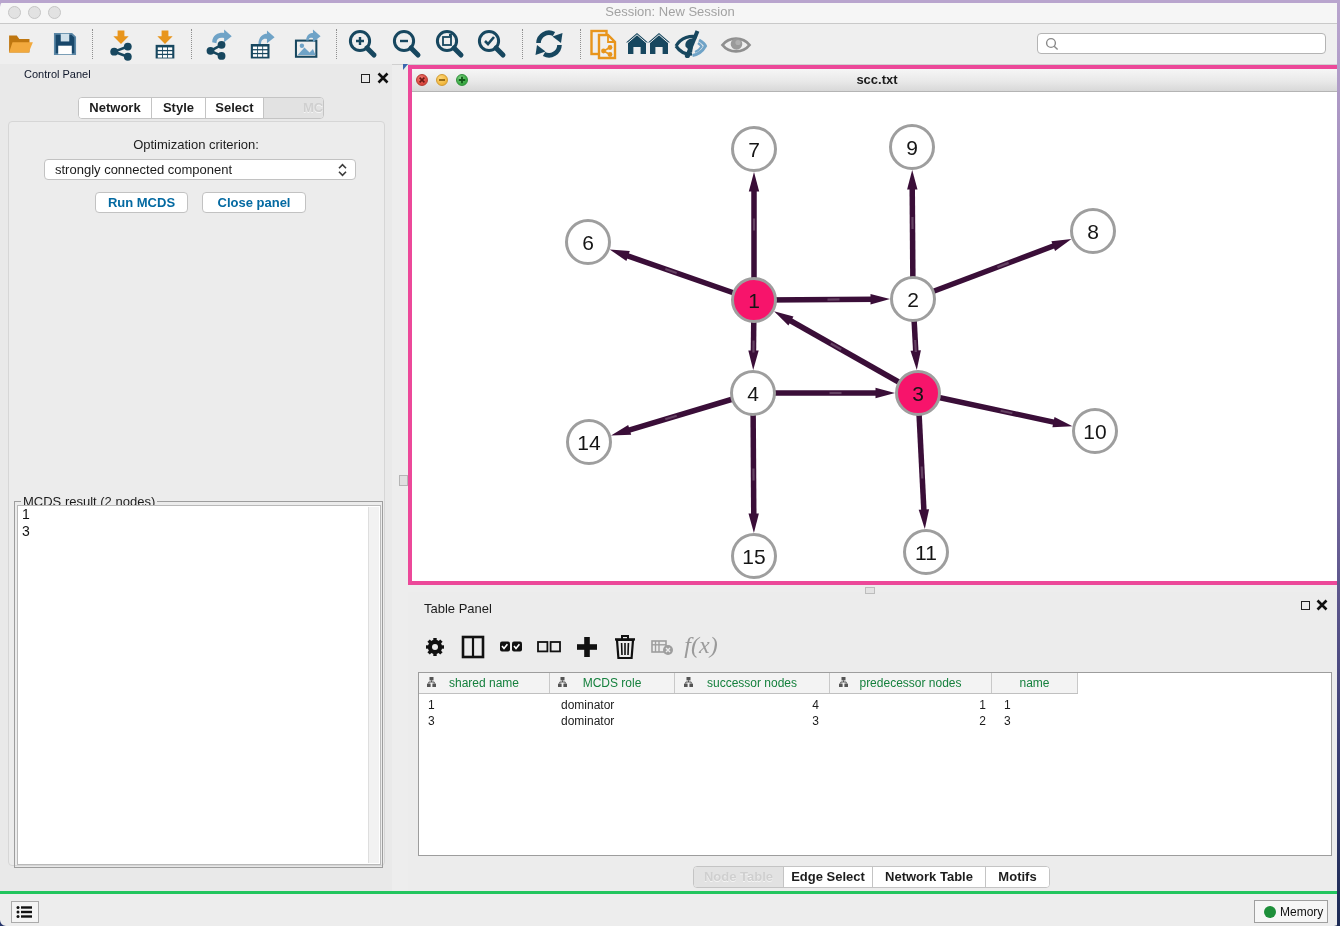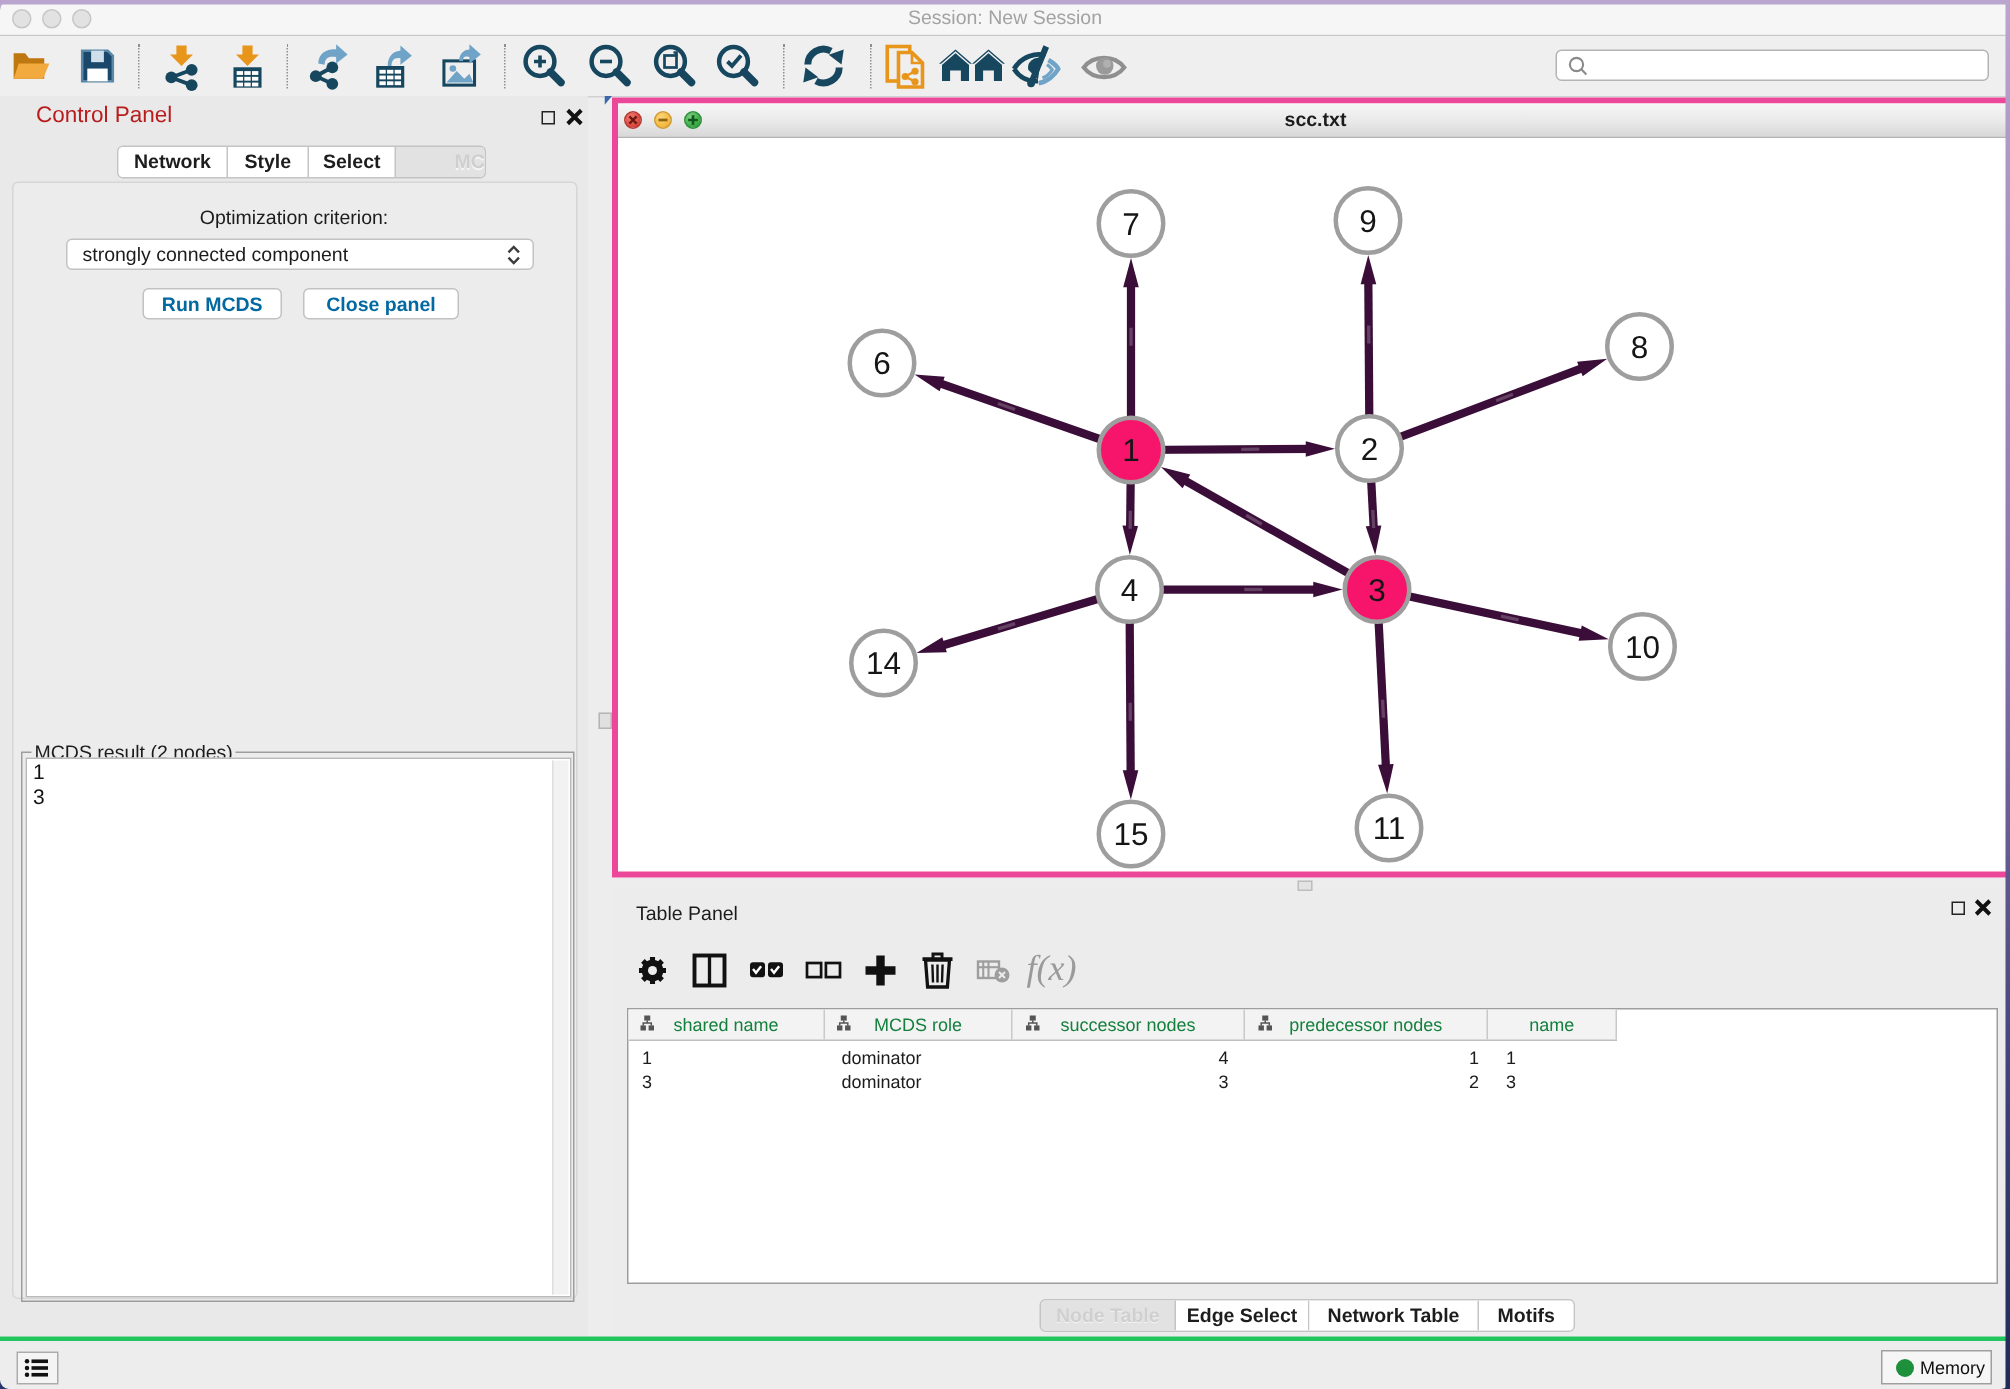--- a/index.html
+++ b/index.html
@@ -19,21 +19,21 @@
   font-size:13px;color:#a2a2a2;}
 
 #toolbar{left:0;top:24px;width:1340px;height:40px;background:#efefef;
   border-bottom:1px solid #d0d0d0;}
 .tsep{position:absolute;top:5px;height:30px;width:0;
   border-left:1px dotted #8f8f8f;}
 #searchbox{position:absolute;left:1037px;top:9px;width:289px;height:21px;
   background:#fff;border:1px solid #b4b4b4;border-radius:4px;box-sizing:border-box;}
 
 #cpanel{left:0;top:64px;width:392px;height:827px;background:#e9e9e9;}
-#cp-title{position:absolute;left:24px;top:4px;font-size:15px;color:#b91c1c;}
+#cp-title{position:absolute;left:24px;top:4px;font-size:11px;color:#0f172a;}
 .float-btn{position:absolute;width:9px;height:9px;border:1.5px solid #222;box-sizing:border-box;}
 
 .tabgrp{position:absolute;display:flex;height:20px;
   border:1px solid #c4c4c4;border-radius:4px;overflow:hidden;background:#fff;}
 .tab{height:20px;line-height:20px;font-size:13px;font-weight:bold;color:#1d1d1d;
   text-align:center;background:#fff;border-right:1px solid #c4c4c4;box-sizing:border-box;}
 .tab:last-child{border-right:none;}
 .tab.sel{background:#e2e2e2;color:#cfcfcf;text-shadow:0 1px 0 #f5f5f5;}
 #cp-content{left:8px;top:57px;width:377px;height:745px;background:#ececec;
   border:1px solid #d6d6d6;border-radius:4px;box-sizing:border-box;}

